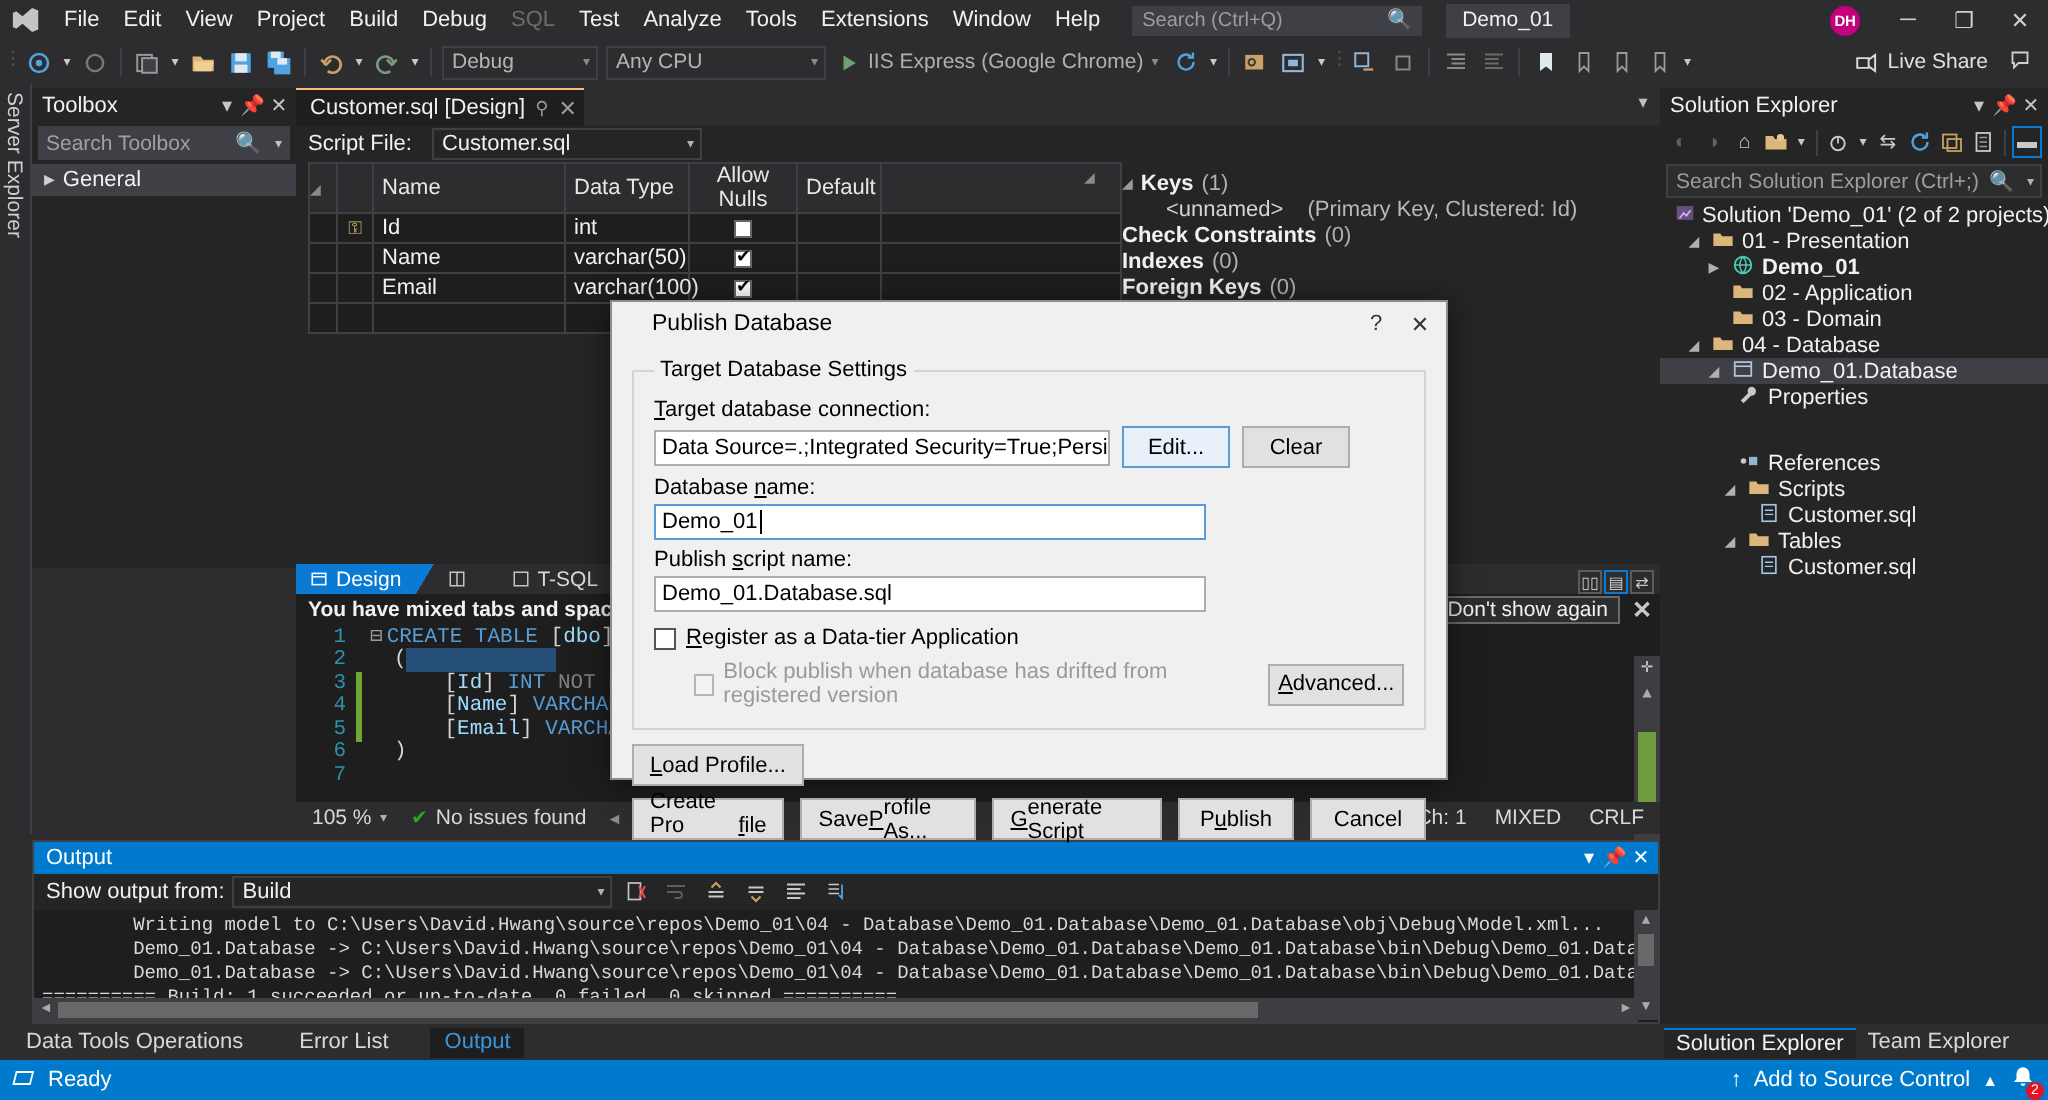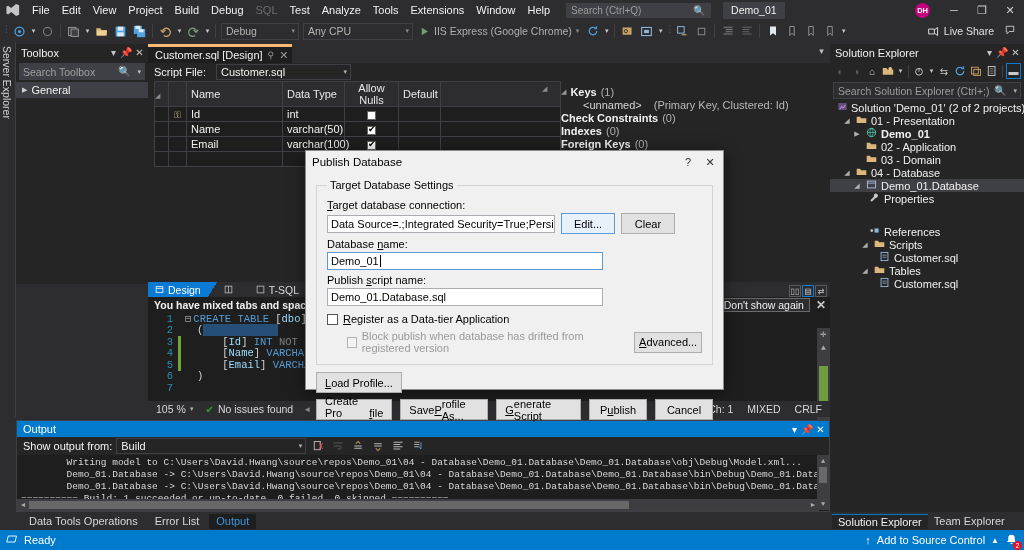--- a/index.html
+++ b/index.html
@@ -100,21 +100,21 @@
     padding-left: 6px; color: #f1f1f1; font-size: 11px; gap: 4px;
   }
 
   
   .doctabs {
     position: absolute; left: 148px; top: 44px; width: 682px; height: 19px;
     background: #2d2d30;
   }
   .doctab {
     position: absolute; left: 0; top: 0; height: 19px; background: #1e1e1e;
-    border-top: 3px solid #fdba74; display: flex; align-items: center;
+    border-top: 1px solid #fdba74; display: flex; align-items: center;
     padding: 0 4px 0 7px; color: #f1f1f1; font-size: 11px; gap: 5px;
   }
   .doctab .pin { color: #9a9a9a; font-size: 9px; }
   .doctab .cls { color: #9a9a9a; font-size: 11px; }
   .tabrow-btns { position: absolute; right: 3px; top: 2px; display: flex; gap: 2px; }
   .tabrow-btns div { color: #c0c0c0; font-size: 9px; width: 11px; text-align:center; }
 
   
   .designer {
     position: absolute; left: 148px; top: 63px; width: 682px; height: 219px;
@@ -292,22 +292,22 @@
   .out-line { height: 12px; white-space: pre; }
   .out-vscroll { position: absolute; right: 0; top: 0; width: 12px; height: 55px; background: #3e3e42; }
   .out-vscroll .arr { height: 12px; text-align: center; color: #aaa; font-size: 7px; line-height: 12px; }
   .out-vscroll .thumb { position:absolute; top: 12px; left:2px; width: 8px; height: 16px; background: #686868; }
   .out-hscroll { position: absolute; bottom: 0; left: 0; width: 802px; height: 12px; background: #3e3e42; }
   .out-hscroll .thumb { position: absolute; left: 12px; top: 2px; width: 600px; height: 8px; background: #686868; }
   .out-hscroll .arr { position:absolute; top:0; height:12px; width:12px; text-align:center; color:#aaa; font-size:7px; line-height:12px;}
 
   
   .dock-tabs {
-    position: absolute; left: 16px; top: 513px; width: 814px; height: 17px;
-    background: #2d2d30; display: flex; align-items: center; padding-left: 6px; gap: 3px;
+    position: absolute; left: 0; top: 513px; width: 814px; height: 17px;
+    background: #2d2d30; display: flex; align-items: center; padding-left: 6px; gap: 14px;
   }
   .dock-tab { padding: 0 7px; height: 15px; line-height: 15px; font-size: 11px; color: #d8d8d8; }
   .dock-tab.active { background: #1e1e1e; color: #3a96dd; }
   .se-dock-tabs {
     position: absolute; left: 830px; top: 513px; width: 194px; height: 17px;
     background: #2d2d30; display: flex; align-items: center; padding-left: 2px;
   }
   .se-dock-tab { padding: 0 6px; height: 15px; line-height: 15px; font-size: 11px; color: #d8d8d8; }
   .se-dock-tab.active { background: #252526; color: #f1f1f1; border-top: 1px solid #007acc; }
 
@@ -326,21 +326,21 @@
   }
 
   
   .dlg-shadow {
     position: absolute; left: 305px; top: 150px; width: 419px; height: 240px;
     background: #f0f0f0; border: 1px solid #8c8c8c;
     box-shadow: 0 2px 14px rgba(0,0,0,.55);
     color: #000; font-size: 11px;
   }
   .dlg-title {
-    height: 22px; display: flex; align-items: center; padding: 0 2px 0 6px;
+    height: 22px; display: flex; align-items: center; padding: 0 2px 0 20px;
     background: #f0f0f0; font-size: 11.5px; color: #000;
   }
   .dlg-title .t { flex: 1; }
   .dlg-title .b { width: 22px; height: 20px; display:flex; align-items:center;
                   justify-content:center; color: #333; font-size: 11px; }
   .dlg-body { padding: 6px 10px 0; }
   fieldset.grp {
     border: 1px solid #d4d4d4; padding: 4px 10px 10px; margin: 0;
   }
   fieldset.grp legend { padding: 0 3px; font-size: 11px; color: #000; }

